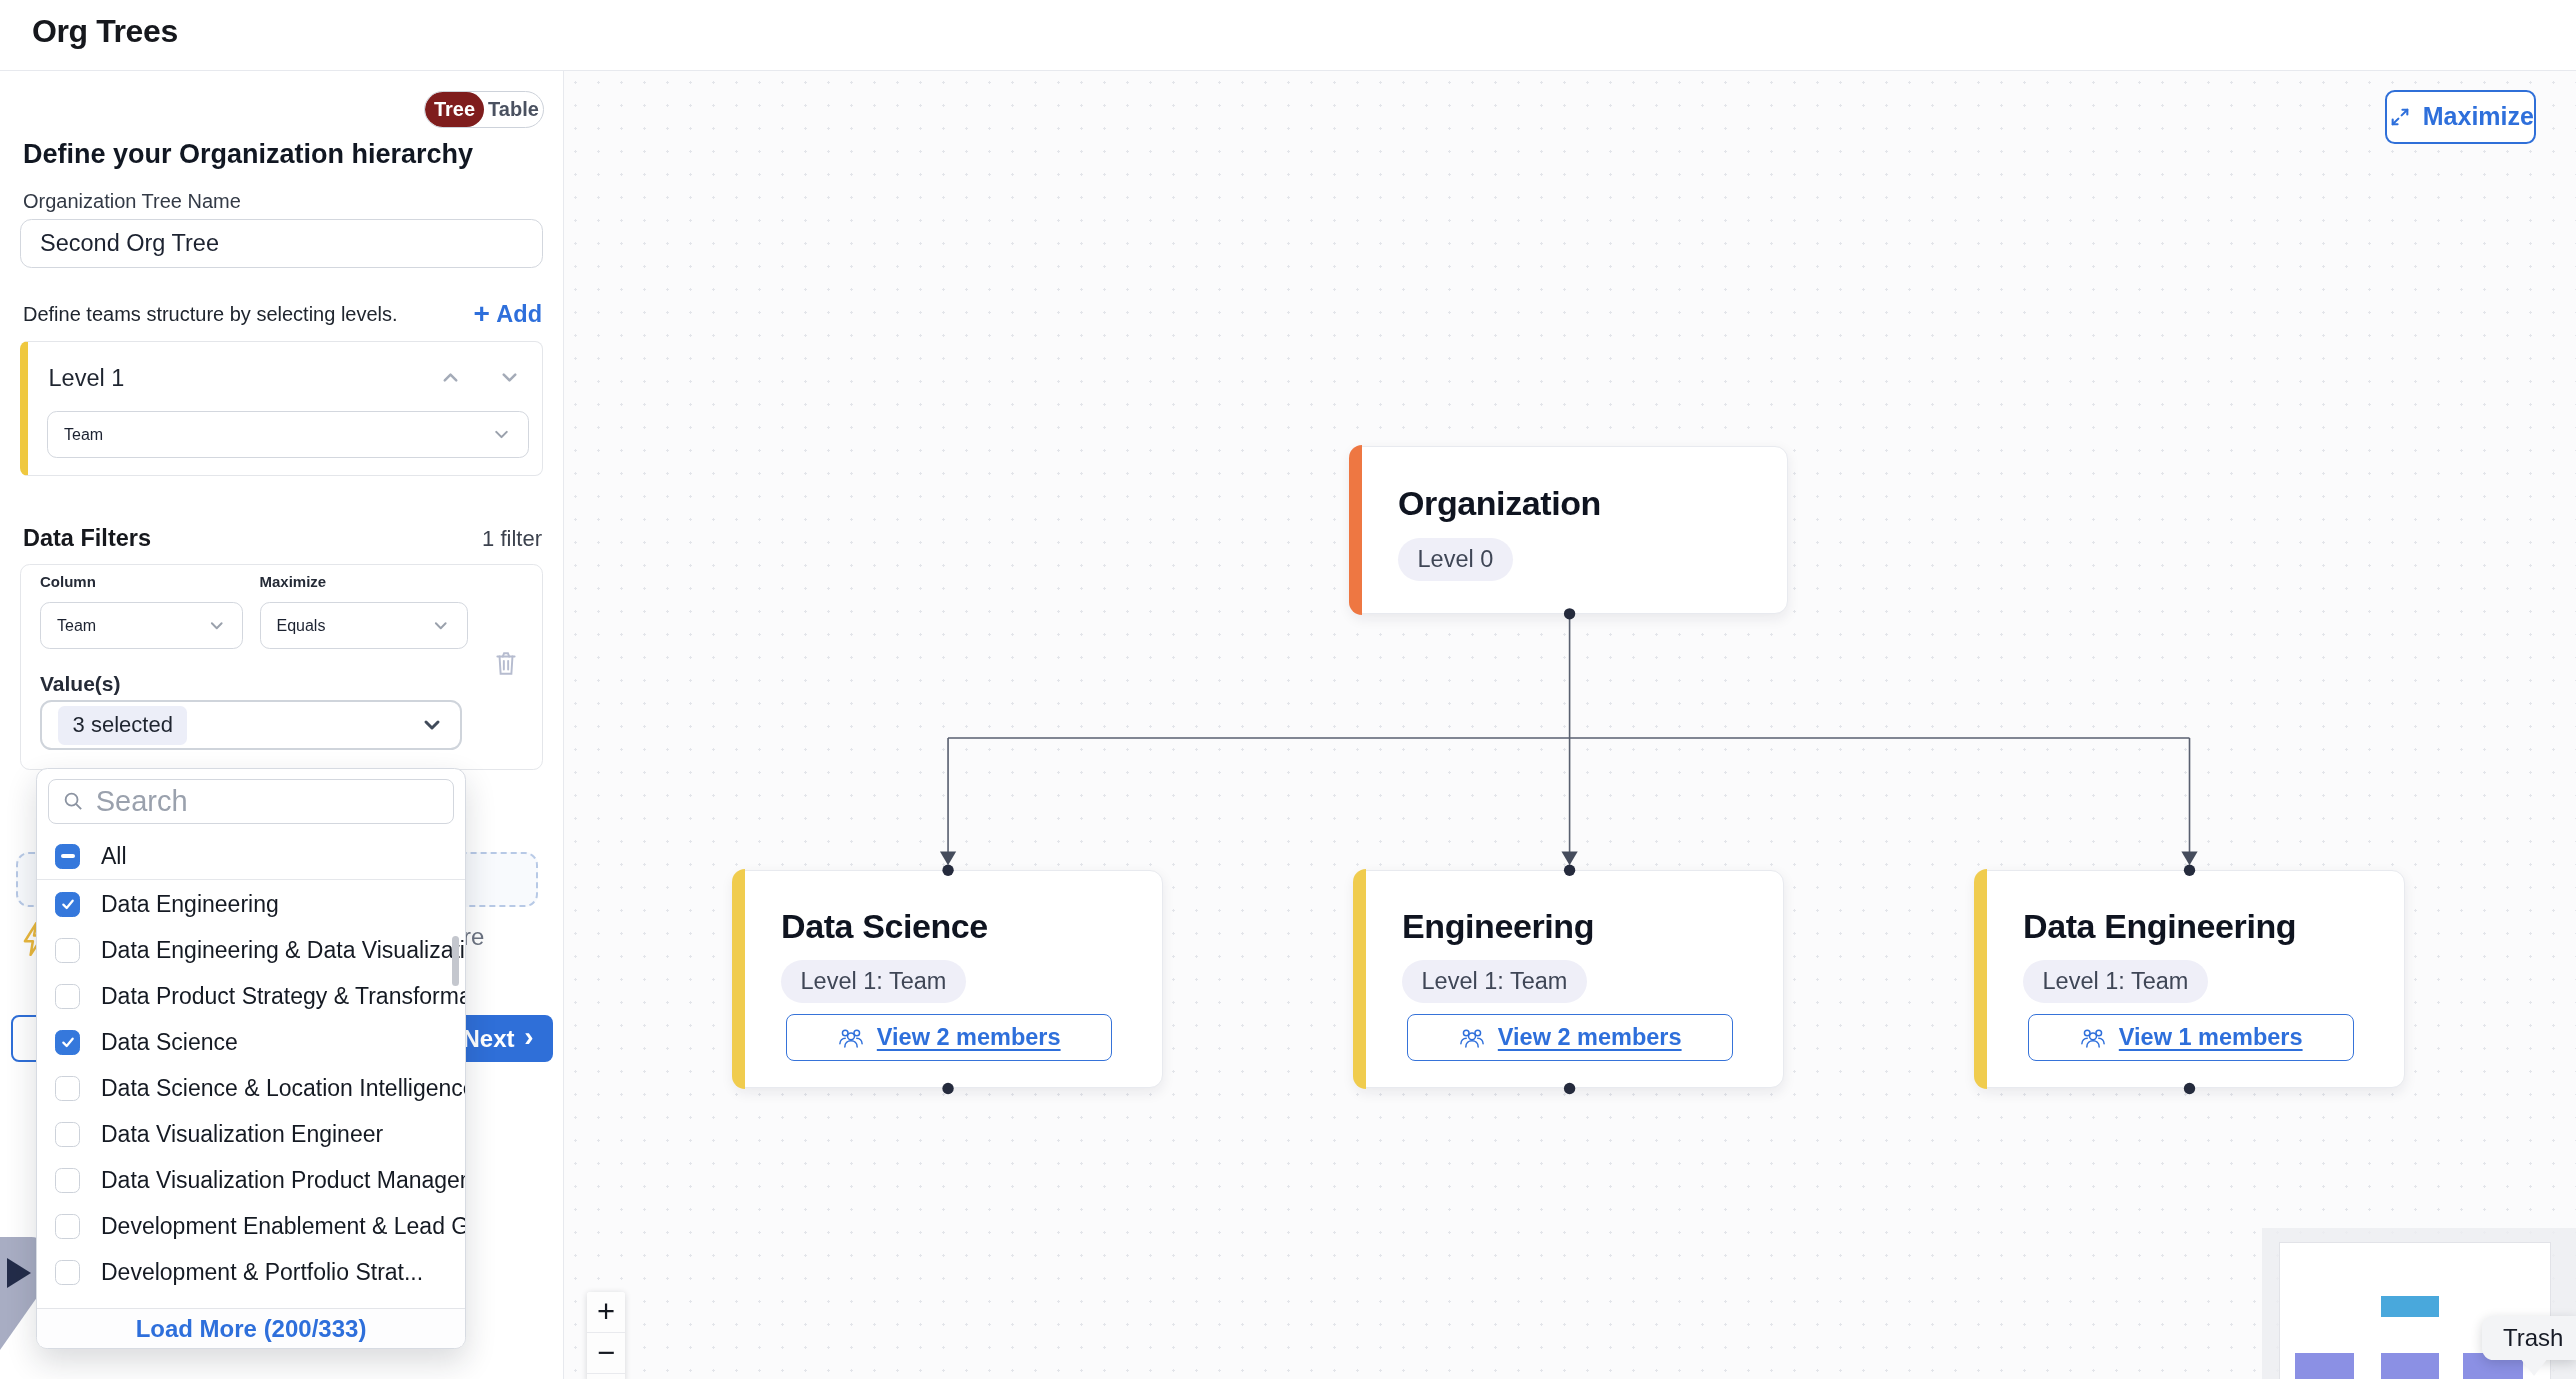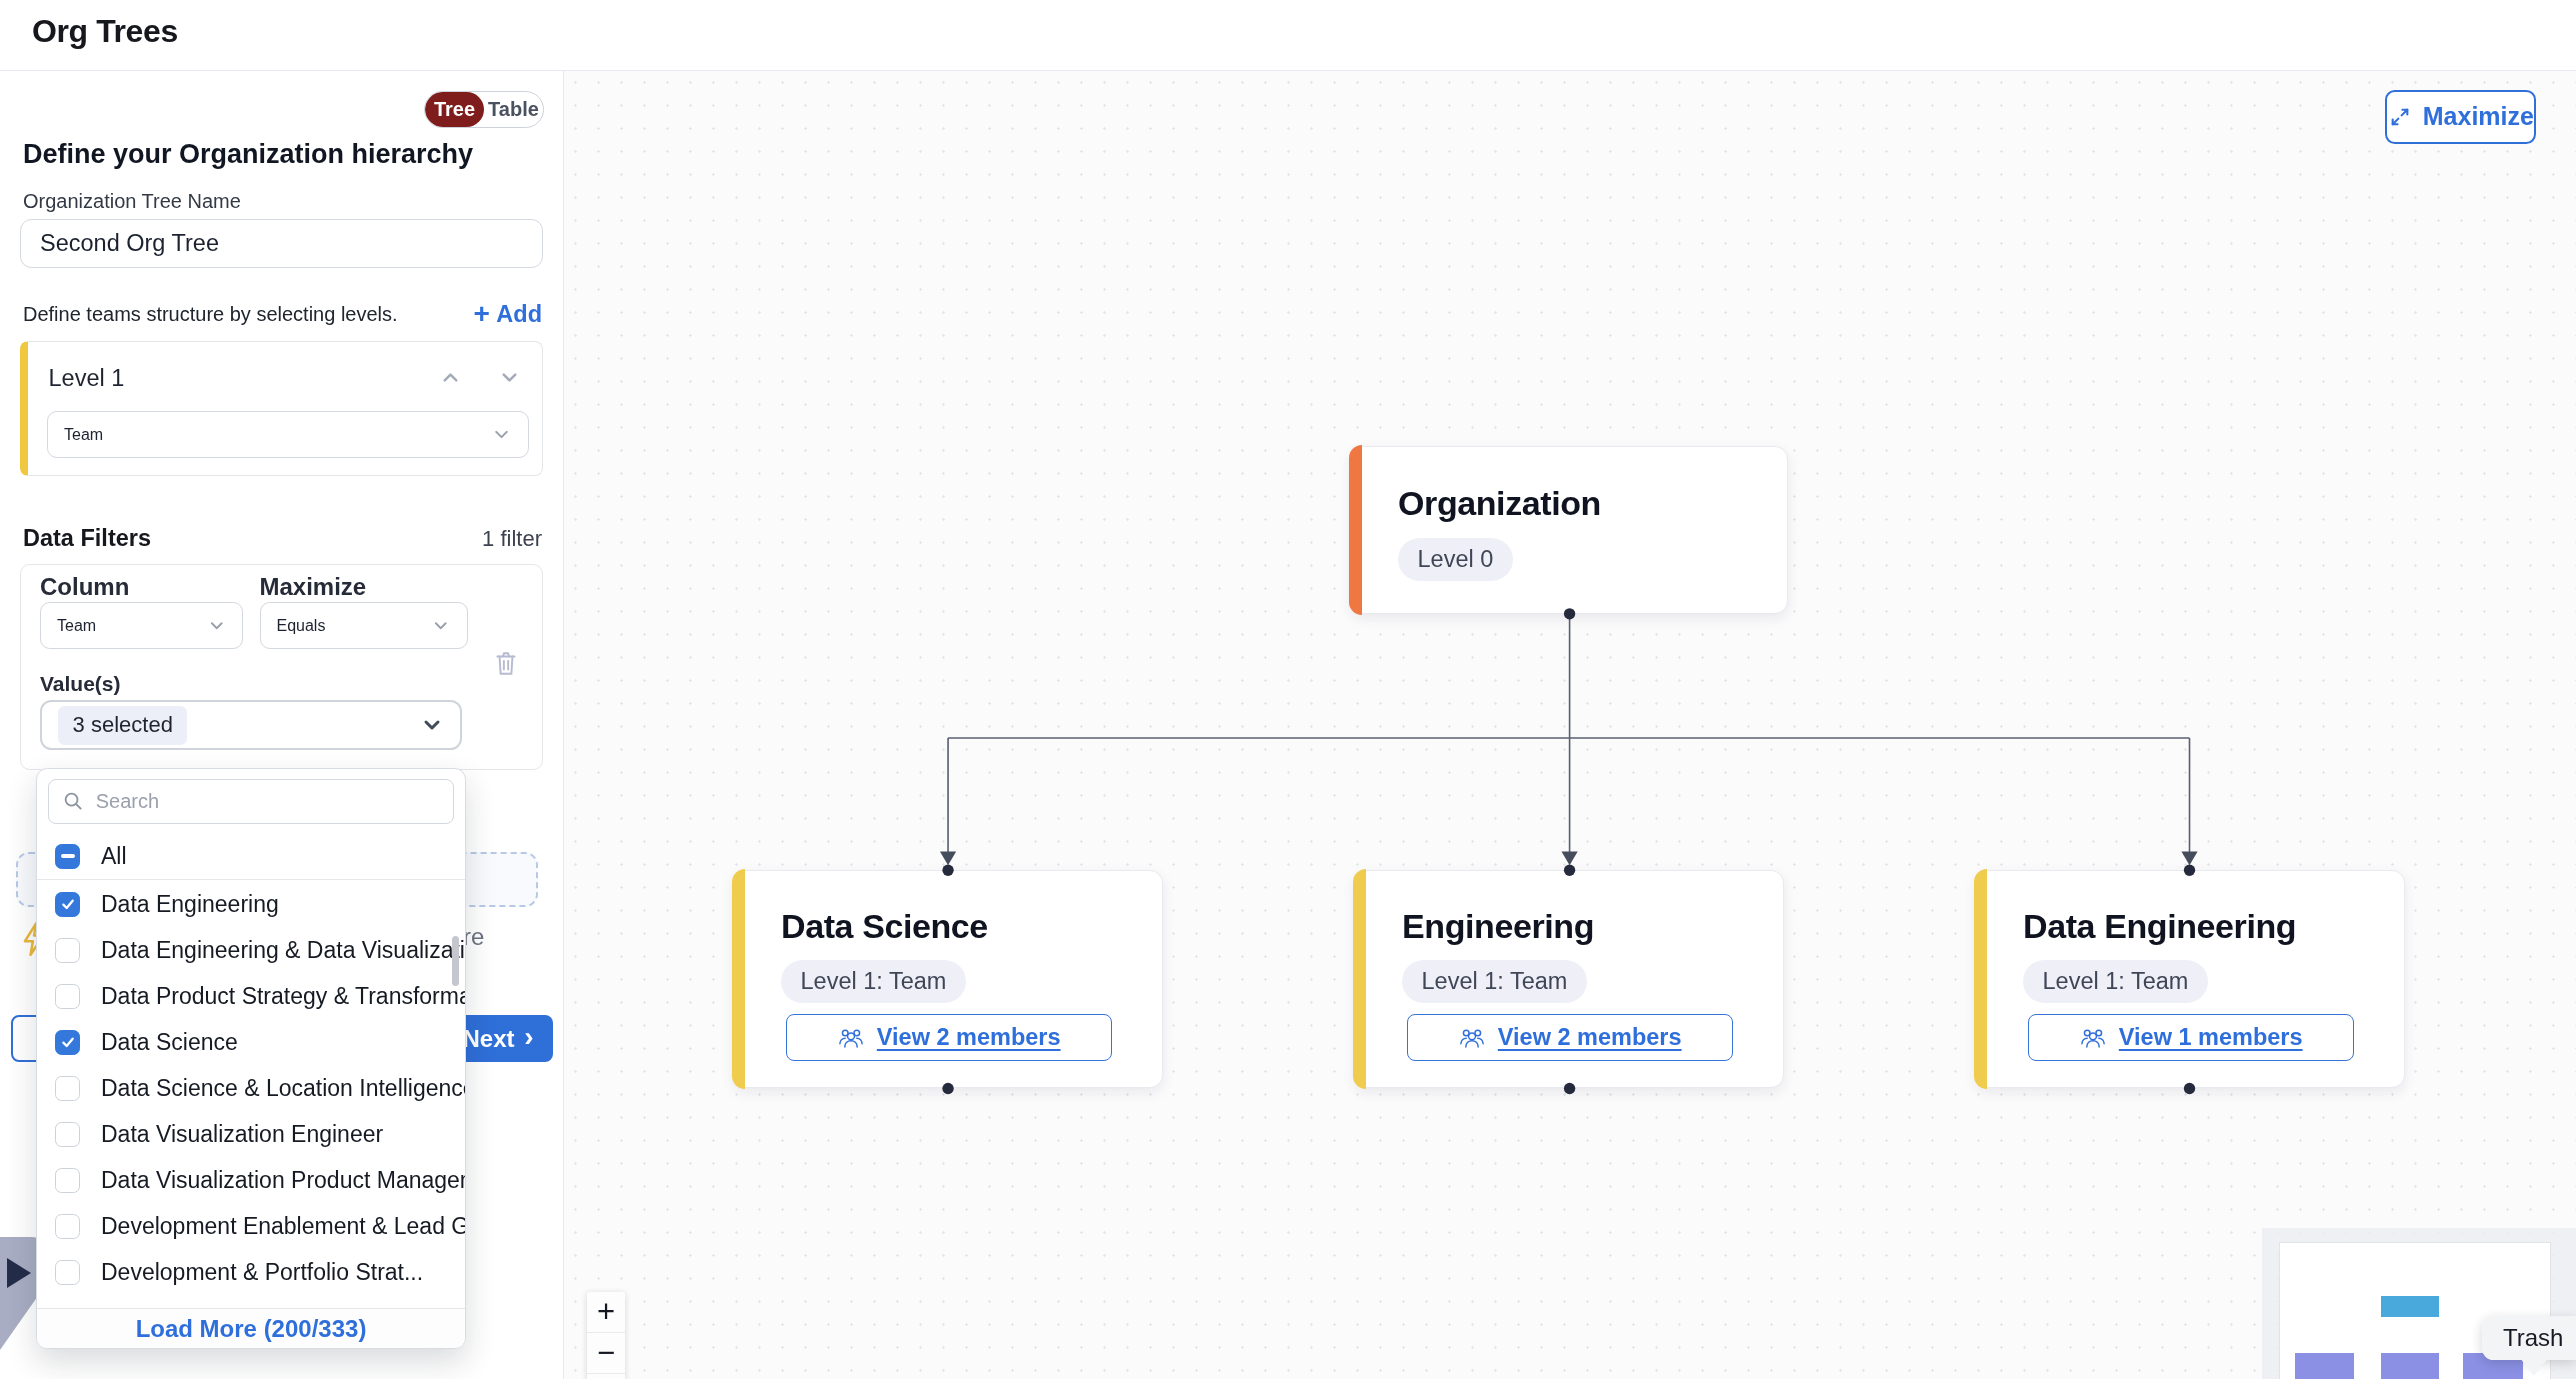--- a/index.html
+++ b/index.html
@@ -25,36 +25,36 @@
 
   .level-card { position:absolute; left:19.5px; top:270px; width:523px; height:135px; background:#fff; border:1.6px solid #e4e6ea; border-left:8px solid #efc83f; border-radius:8px; }
   .level-title { position:absolute; left:21px; top:23px; font-size:23.5px; color:#1f2530; }
   .lvl-chevs { position:absolute; right:21px; top:24px; display:flex; gap:36px; }
   .sel { border:1.6px solid #d3d7de; border-radius:9.7px; background:#fff; display:flex; align-items:center; justify-content:space-between; padding:0 16px; color:#1c2230; font-size:16px; }
 
   .df-row { position:absolute; left:23px; top:454px; width:519px; display:flex; justify-content:space-between; align-items:baseline; }
   .df-title { font-size:23.5px; font-weight:700; color:#16181d; }
   .df-count { font-size:22px; color:#3c424e; }
   .filter-card { position:absolute; left:19.5px; top:493px; width:523px; height:206px; background:#fff; border:1.6px solid #e4e6ea; border-radius:9.7px; }
-  .f-label { position:absolute; font-size:24px; font-weight:700; color:#252b37; }
+  .f-label { position:absolute; font-size:15px; font-weight:700; color:#252b37; }
   .trash { position:absolute; left:472px; top:84px; }
   .vals-label { position:absolute; left:19.5px; top:107px; font-size:21px; font-weight:700; color:#252b37; }
   .ms-select { position:absolute; left:19.5px; top:135px; width:422px; height:50px; border:2px solid #cfd4db; border-radius:11.4px; background:#fff; display:flex; align-items:center; justify-content:space-between; padding:0 16px; }
   .chip { background:#eceef8; border-radius:6.5px; padding:6.5px 14.6px; font-size:22px; color:#1f2530; }
   .dashed-box { position:absolute; left:16px; top:781px; width:522px; height:55px; border:2.4px dashed #b7c9e6; border-radius:13px; background:#f8fafd; z-index:1; }
   .zap { position:absolute; left:21px; top:851px; z-index:1; }
   .frag-re { position:absolute; left:463px; top:852px; font-size:24px; color:#6b7280; z-index:1; }
   .back-btn { position:absolute; left:10.6px; top:944px; width:114px; height:47px; border:2.4px solid #2f6fd8; border-radius:8px; background:#fff; z-index:1; }
   .next-btn { position:absolute; left:443px; top:944px; width:110px; height:47px; border-radius:8px; background:#2f6fd8; color:#fff; font-size:24px; font-weight:700; display:flex; align-items:center; justify-content:center; gap:9.7px; z-index:1; cursor:pointer; }
   .next-btn .nx-chev { font-size:28px; font-weight:700; line-height:1; transform:translateY(-1.6px); }
 
   
   .dropdown { position:absolute; left:36px; top:768px; width:430px; height:581px; background:#fff; border:1.6px solid #d7dbe2; border-radius:11.4px; box-shadow:0 13px 31px rgba(22,28,45,.16); z-index:5; }
   .dd-search { position:absolute; left:11.4px; top:9.7px; width:406px; height:45px; border:1.6px solid #d3d7de; border-radius:8px; display:flex; align-items:center; padding:0 13px; gap:11.4px; background:#fff; }
-  .dd-search input { border:none; outline:none; font-size:20px; color:#15803d; width:100%; font-family:inherit; }
+  .dd-search input { border:none; outline:none; font-size:29px; color:#15803d; width:100%; font-family:inherit; }
   .dd-search input::placeholder { color:#9aa1ad; }
   .dd-row { display:flex; align-items:center; gap:21px; padding-left:18px; height:46px; background:#fff; }
   .dd-all { position:absolute; left:0; top:65px; width:100%; height:44px; }
   .dd-div { position:absolute; left:0; top:110px; width:100%; border-top:1.6px solid #e5e7eb; }
   .dd-list { position:absolute; left:0; top:112px; width:100%; height:429px; overflow:hidden; }
   .dd-label { font-size:23px; color:#151a23; white-space:nowrap; }
   .cb { width:25px; height:25px; border:1.6px solid #cdd2da; border-radius:6.5px; background:#fff; flex:0 0 auto; display:flex; align-items:center; justify-content:center; }
   .cb.checked { background:#3578dc; border-color:#3578dc; }
   .cb.indet { background:#3578dc; border-color:#3578dc; }
   .cb .bar { width:14px; height:4px; border-radius:2.4px; background:#fff; }

